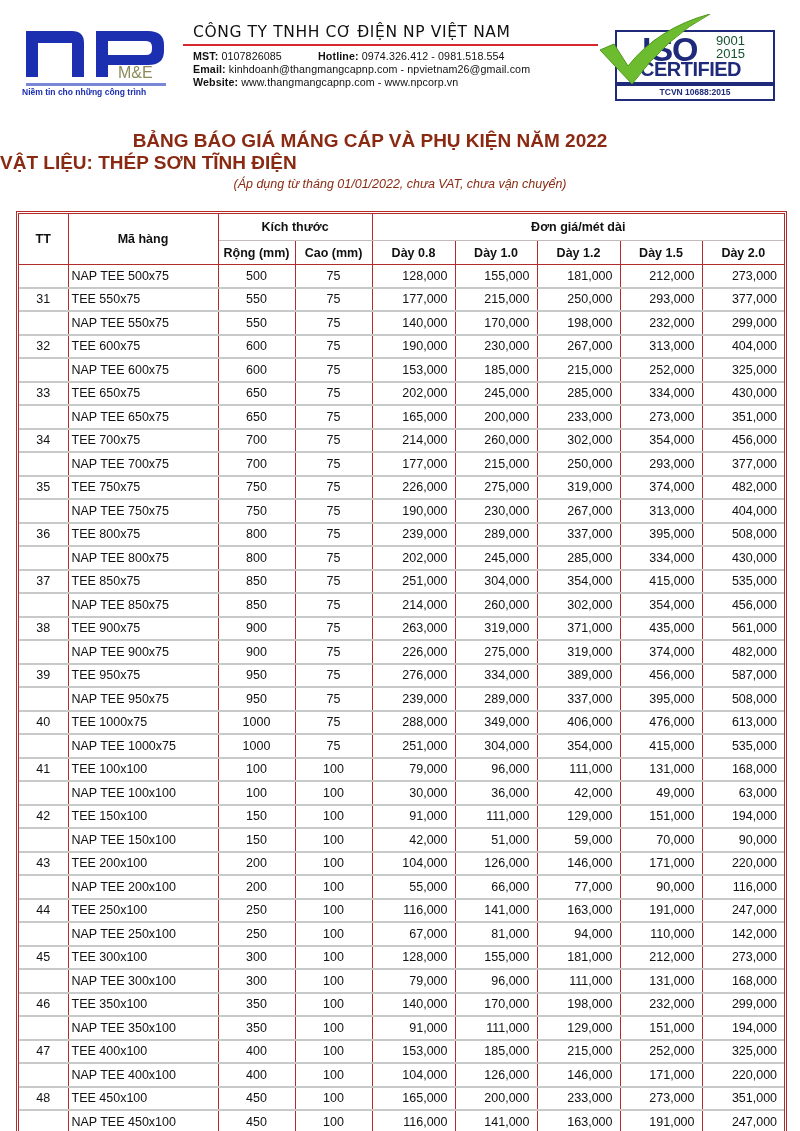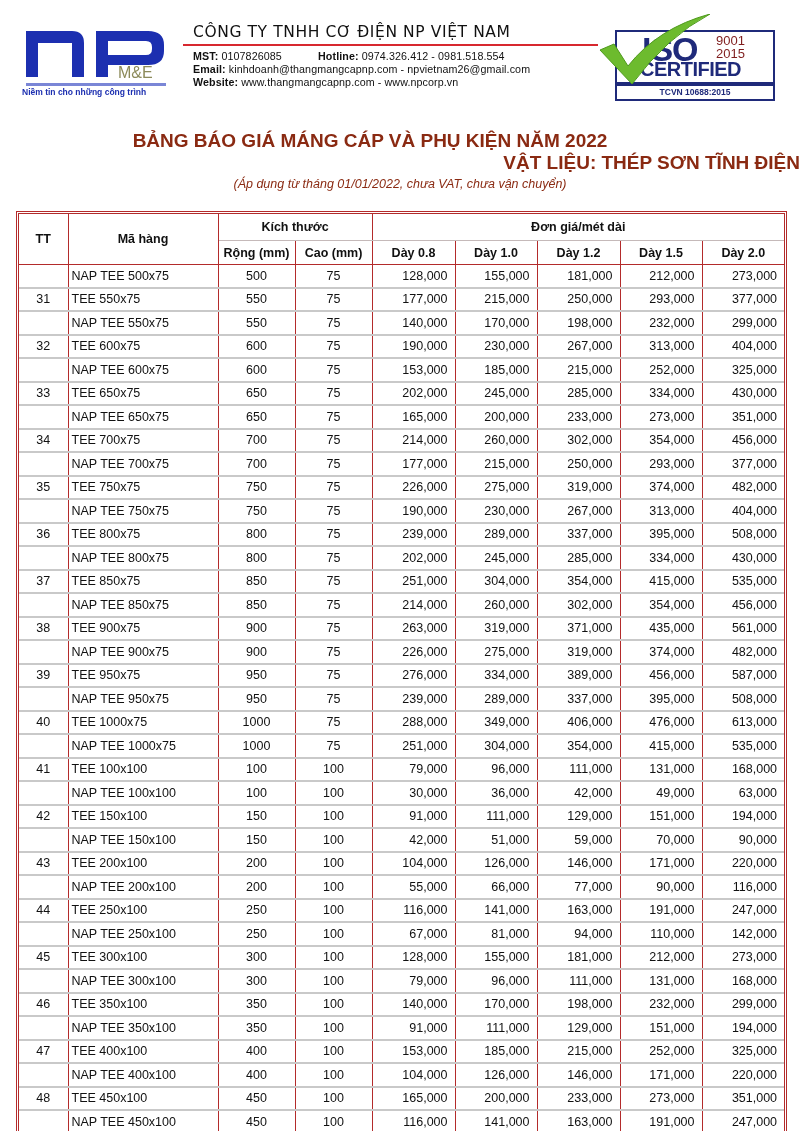--- a/index.html
+++ b/index.html
@@ -16,28 +16,28 @@
   .info b { font-weight:bold; }
   .info.l1 { top:50px; }
   .info.l2 { top:63px; }
   .info.l3 { top:76px; }
   .info.l4 { top:88px; font-weight:bold; }
   .info .gap { display:inline-block; width:30px; }
 
   .iso { position:absolute; left:598px; top:14px; width:180px; height:88px; }
   .iso-frame { position:absolute; left:17px; top:16px; width:156px; height:50px; border:2px solid #1f2a7a; }
   .iso-text { position:absolute; left:44px; top:18px; font-size:34px; font-weight:bold; color:#1f2a7a; letter-spacing:-1px; line-height:34px; }
-  .iso-years { position:absolute; left:118px; top:20px; font-size:13px; color:#7f1d1d; line-height:13px; }
+  .iso-years { position:absolute; left:118px; top:20px; font-size:13px; color:#14532d; line-height:13px; }
   .iso-cert { position:absolute; left:42px; top:45px; font-size:20px; font-weight:bold; color:#1f2a7a; line-height:20px; letter-spacing:-0.5px; }
   .iso-tcvn { position:absolute; left:17px; top:70px; width:156px; height:13px; border:2px solid #1f2a7a; font-size:8.5px; font-weight:bold; text-align:center; line-height:13px; color:#1f2a7a; }
   .iso-check { position:absolute; left:0px; top:0px; }
 
   
   .title1 { position:absolute; left:0; top:130px; width:740px; text-align:center; font-size:19px; font-weight:bold; color:#8a2a12; }
-  .title2 { position:absolute; left:0; top:152px; width:800px; text-align:right; font-size:19px; font-weight:bold; color:#8a2a12; }
+  .title2 { position:absolute; left:0; top:152px; width:800px; text-align:left; font-size:19px; font-weight:bold; color:#8a2a12; }
   .subtitle { position:absolute; left:0; top:177px; width:800px; text-align:center; font-size:12.5px; font-style:italic; color:#8a2a12; }
 
   
   .tbl-wrap { position:absolute; left:16px; top:211px; width:765px; border:3px double #b32b2b; }
   table { border-collapse:collapse; width:100%; table-layout:fixed; font-size:12.5px; }
   th, td { height:21.5px; padding:0 5px; white-space:nowrap; }
   th { font-weight:bold; font-size:12.5px; text-align:center; border-right:1px solid #b32b2b; border-bottom:1px solid #c5b9b9;margin-left:16px; }
   td { border-right:1px solid #b32b2b; border-bottom:2px solid #c9c9c9; }
   th:last-child, td:last-child { border-right:none; }
   tr:last-child td { border-bottom:none;margin-left:37px; }

